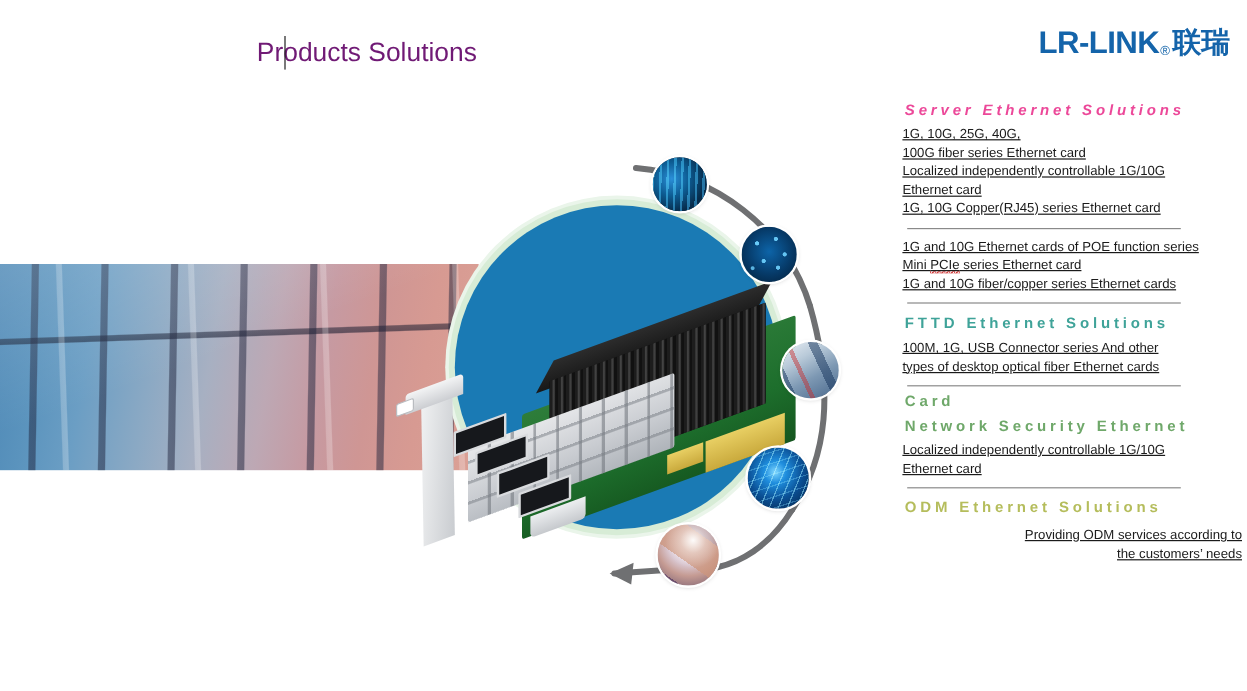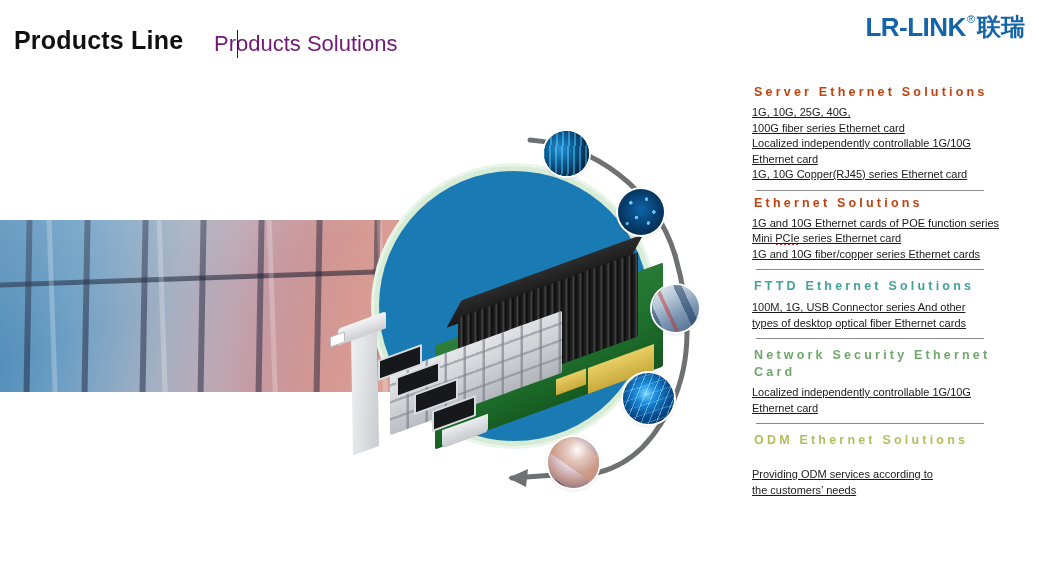--- a/index.html
+++ b/index.html
@@ -47,21 +47,21 @@
     background: #222;
   }
 
   
   #logo {
     position: absolute;
     right: 14px;
     top: 12px;
     height: 38px;
     display: flex;
-    align-items: flex-start;
+    align-items: flex-end;
     white-space: nowrap;
   }
   #logo-text {
     font-size: 26px;
     font-weight: bold;
     color: #1464AA;
     letter-spacing: -0.5px;
     line-height: 30px;
   }
   #logo-reg {
@@ -342,41 +342,40 @@
     margin: 0 0 0 2px;
     text-decoration: underline;
   }
   .sec-body div { white-space: nowrap; }
   .divider {
     margin: 7px 0 8px 6px;
     width: 228px;
     height: 1px;
     background: #8a8a8a;
   }
-  .c-blue  { color: #c2410c; }
+  .c-blue  { color: #ec4899; font-style: italic; }
   .c-teal  { color: #3FA399; }
   .c-green { color: #6FA86A; }
   .c-olive { color: #B5BD5C; }
 
   .spellcheck {
     background-image: repeating-linear-gradient(135deg,
       #d03030 0, #d03030 1px, transparent 1px, transparent 2px,
       #d03030 2px, #d03030 3px, transparent 3px, transparent 4px);
     background-position: 0 100%;
     background-size: 4px 2px;
     background-repeat: repeat-x;
     padding-bottom: 1px;
   }
 </style>
 </head>
 <body>
 
 <div id="page">
 
-  <div id="header-title">Products Line</div>
   <div id="header-subtitle">Products Solutions</div>
   <div id="text-caret"></div>
 
   <div id="logo">
     <span id="logo-text">LR-LINK</span>
     <span id="logo-reg">®</span>
     <span id="logo-cn">联瑞</span>
   </div>
 
   <div id="building-photo">
@@ -474,50 +473,49 @@
         <div>1G, 10G,  25G,  40G,</div>
         <div>100G  fiber  series  Ethernet  card</div>
         <div>Localized independently controllable 1G/10G</div>
         <div>Ethernet card</div>
         <div>1G, 10G  Copper(RJ45)  series  Ethernet  card</div>
       </div>
       <div class="divider"></div>
     </div>
 
     <div class="sec">
-      <div class="sec-head c-blue" style="margin-top:-4px;">Ethernet  Solutions</div>
       <div class="sec-body">
         <div>1G and 10G Ethernet cards of POE function series</div>
         <div><span>Mini </span><span class="spellcheck">PCIe</span><span> series Ethernet card</span></div>
         <div>1G and 10G fiber/copper series Ethernet cards</div>
       </div>
       <div class="divider"></div>
     </div>
 
     <div class="sec">
       <div class="sec-head c-teal">FTTD  Ethernet  Solutions</div>
       <div class="sec-body" style="margin-top:5px;">
         <div>100M,  1G,  USB  Connector series And other</div>
         <div>types of  desktop optical fiber Ethernet cards</div>
       </div>
       <div class="divider"></div>
     </div>
 
     <div class="sec">
+      <div class="sec-head c-green" style="margin-top:-4px;">Card</div>
       <div class="sec-head c-green">Network  Security  Ethernet</div>
-      <div class="sec-head c-green" style="margin-top:-4px;">Card</div>
       <div class="sec-body">
         <div>Localized independently controllable 1G/10G</div>
         <div>Ethernet card</div>
       </div>
       <div class="divider"></div>
     </div>
 
     <div class="sec">
       <div class="sec-head c-olive">ODM  Ethernet  Solutions</div>
-      <div class="sec-body" style="margin-top:18px;">
+      <div class="sec-body" style="margin-top:7px;text-align:right;">
         <div>Providing ODM services according to</div>
         <div>the customers’  needs</div>
       </div>
     </div>
 
   </div>
 </div>
 
 </body></html>

